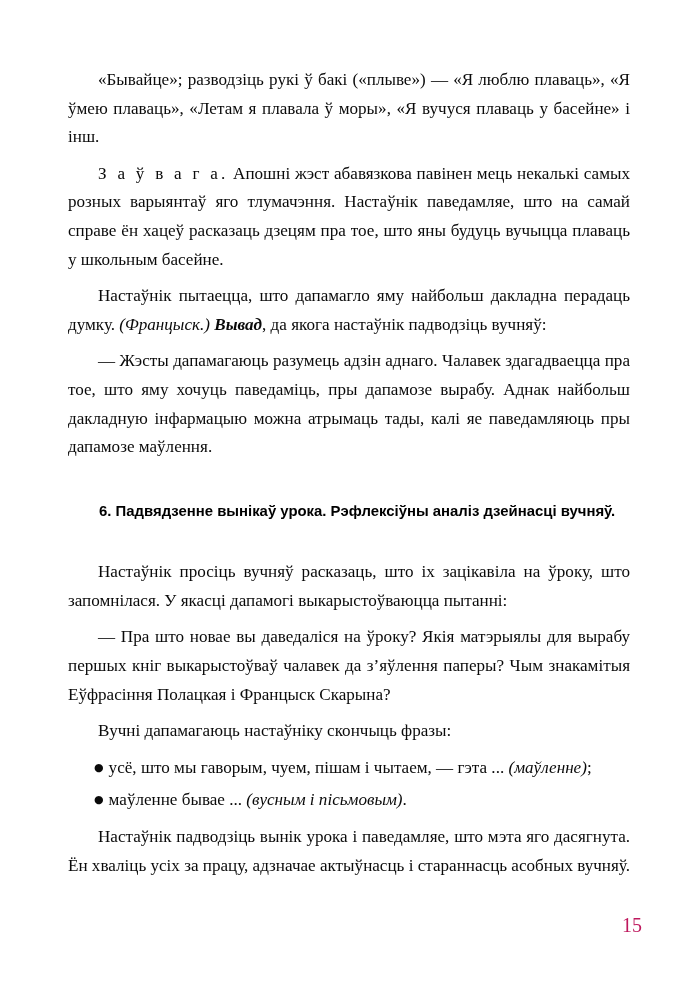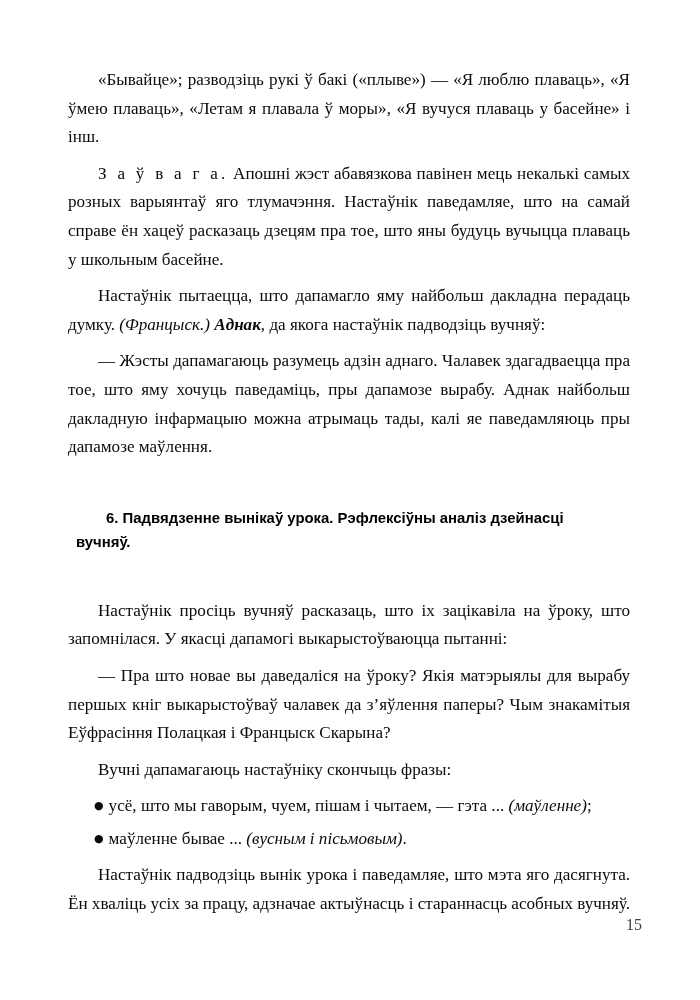--- a/index.html
+++ b/index.html
@@ -39,21 +39,21 @@
     letter-spacing: 3.0px;
   }
   .ital {
     font-style: italic;
   }
   .bold-ital {
     font-style: italic;
     font-weight: bold;
   }
   .section-heading {
-    margin: 16px;
+    margin: 9px;
     font-family: "Liberation Sans", "DejaVu Sans", sans-serif;
     font-weight: bold;
     font-size: 14.9px;
     line-height: 24.5px;
     text-indent: 30px;
     text-align: left;
     color: #000000;
   }
   .gap-before-heading {
     height: 20px;
@@ -72,43 +72,43 @@
   .bullet-glyph {
     font-family: "DejaVu Sans", sans-serif;
     font-size: 11px;
     vertical-align: 2px;
     padding-right: 5px;
   }
   .page-number {
     position: absolute;
     right: 58px;
     top: 915px;
-    font-size: 16px;
+    font-size: 20px;
     line-height: 20px;
     font-family: "Liberation Serif", "DejaVu Serif", serif;
-    color: #404040;
+    color: #be185d;
   }
 </style>
 </head>
 <body>
 
 <div class="page">
 
   <div class="text-column">
 
     <p class="para">
       <span>«Бывайце»; разводзіць рукі ў бакі («плыве») — «Я люблю плаваць», «Я ўмею плаваць», «Летам я плавала ў моры», «Я вучуся плаваць у басейне» і інш.</span>
     </p>
 
     <p class="para">
       <span class="spaced">З а ў в а г а.</span><span> Апошні жэст абавязкова павінен мець некалькі самых розных варыянтаў яго тлумачэння. Настаўнік паведамляе, што на самай справе ён хацеў расказаць дзецям пра тое, што яны будуць вучыцца плаваць у школьным басейне.</span>
     </p>
 
     <p class="para">
-      <span>Настаўнік пытаецца, што дапамагло яму найбольш дакладна перадаць думку. </span><span class="ital">(Францыск.)</span><span> </span><span class="bold-ital">Аднак</span><span>, да якога настаўнік падводзіць вучняў:</span>
+      <span>Настаўнік пытаецца, што дапамагло яму найбольш дакладна перадаць думку. </span><span class="ital">(Францыск.)</span><span> </span><span class="bold-ital">Вывад</span><span>, да якога настаўнік падводзіць вучняў:</span>
     </p>
 
     <p class="para dash-lead">
       <span>— Жэсты дапамагаюць разумець адзін аднаго. Чалавек здагадваецца пра тое, што яму хочуць паведаміць, пры дапамозе вырабу. Аднак найбольш дакладную інфармацыю можна атрымаць тады, калі яе паведамляюць пры дапамозе маўлення.</span>
     </p>
 
     <div class="gap-before-heading"></div>
 
     <p class="section-heading">
       <span>6. Падвядзенне вынікаў урока. Рэфлексіўны аналіз дзейнасці вучняў.</span>

